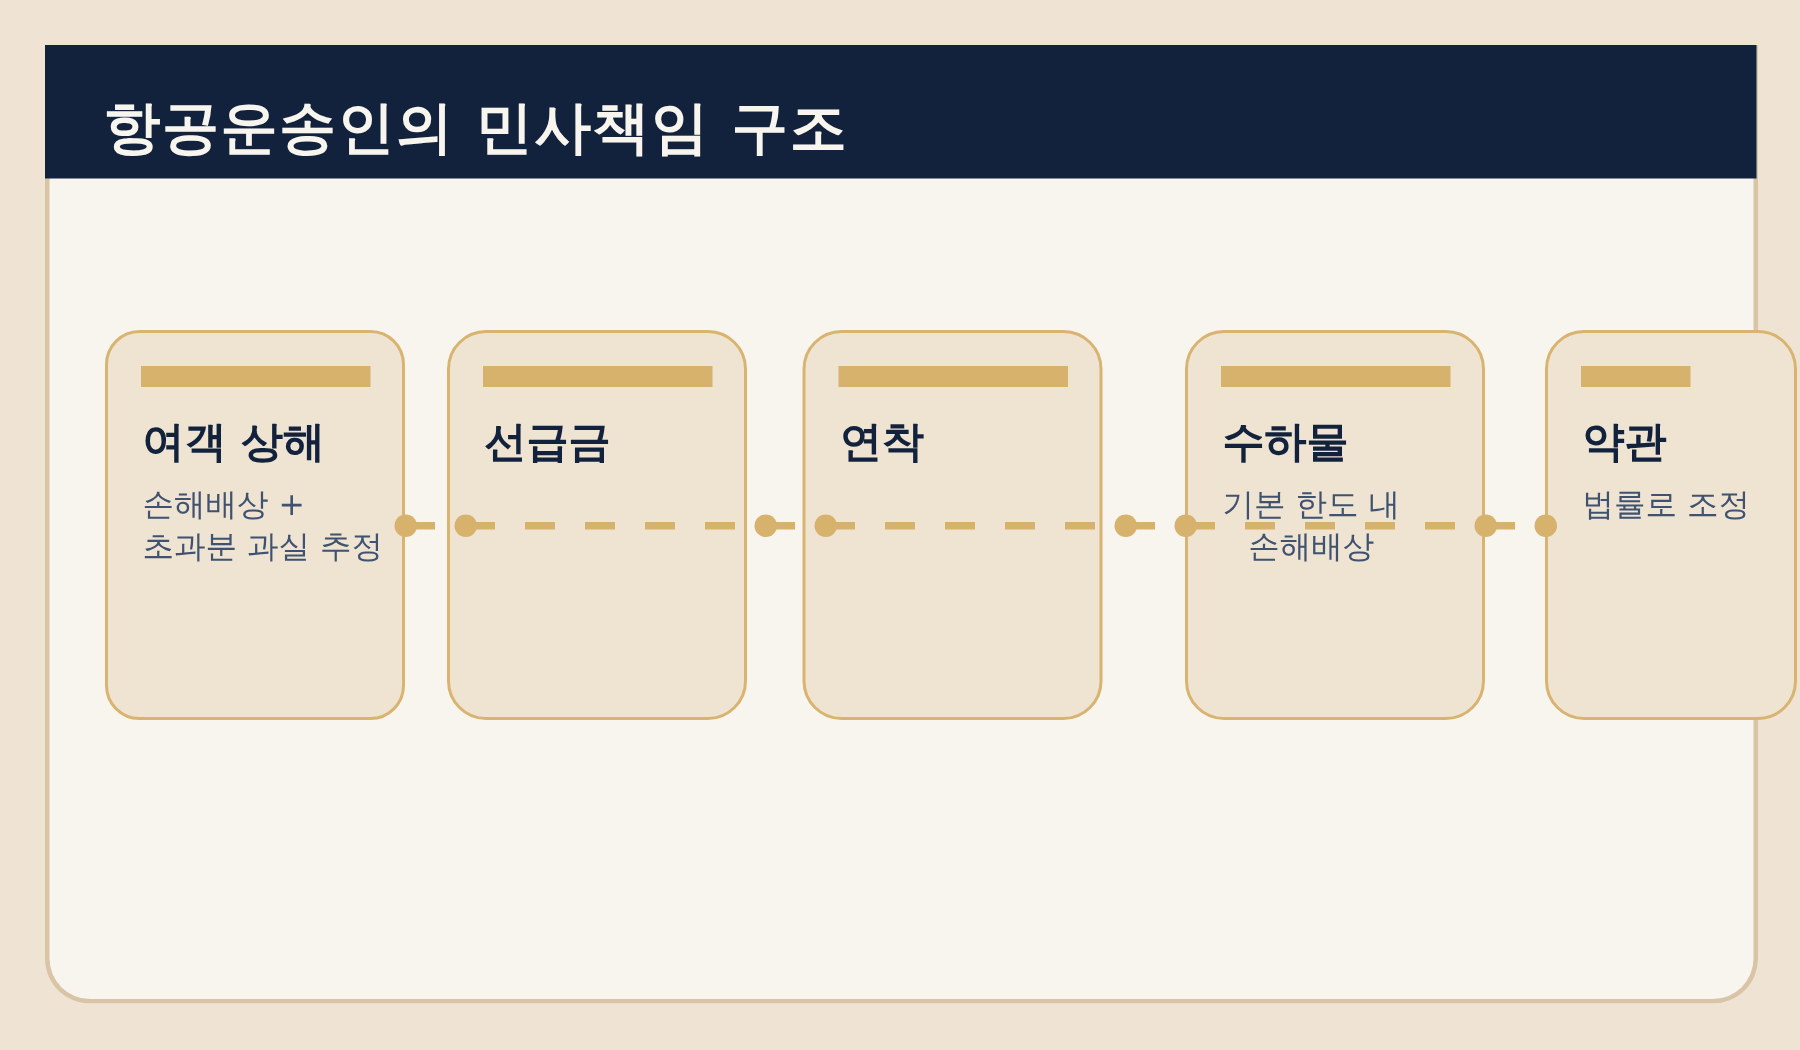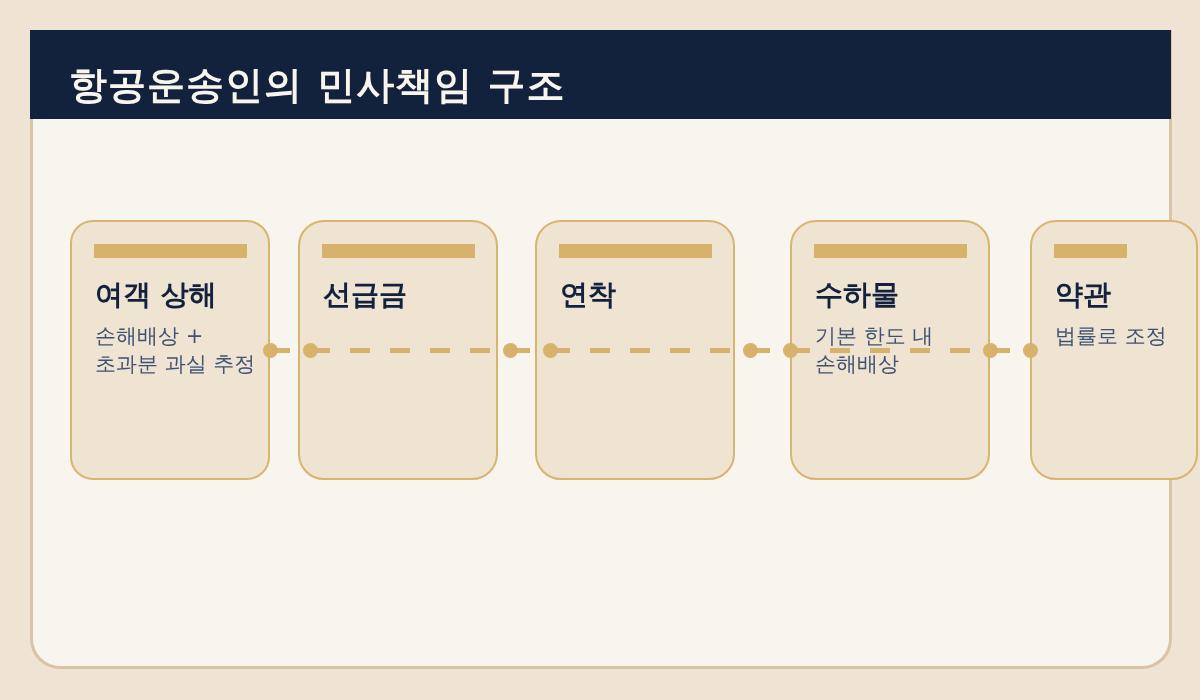--- a/index.html
+++ b/index.html
@@ -91,21 +91,21 @@
 <div class="card" style="left:298px;">
   <div class="bar"></div>
   <div class="title">선급금</div>
 </div>
 
 <div class="card" style="left:518px;margin-left:17px;">
   <div class="bar"></div>
   <div class="title">연착</div>
 </div>
 
-<div class="card" style="left:790px;">
+<div class="card" style="left:790px;text-align:center;">
   <div class="bar"></div>
   <div class="title">수하물</div>
   <div class="desc">기본 한도 내
 손해배상</div>
 </div>
 
 <div class="card narrow" style="left:1030px;">
   <div class="bar"></div>
   <div class="title">약관</div>
   <div class="desc">법률로 조정</div>

